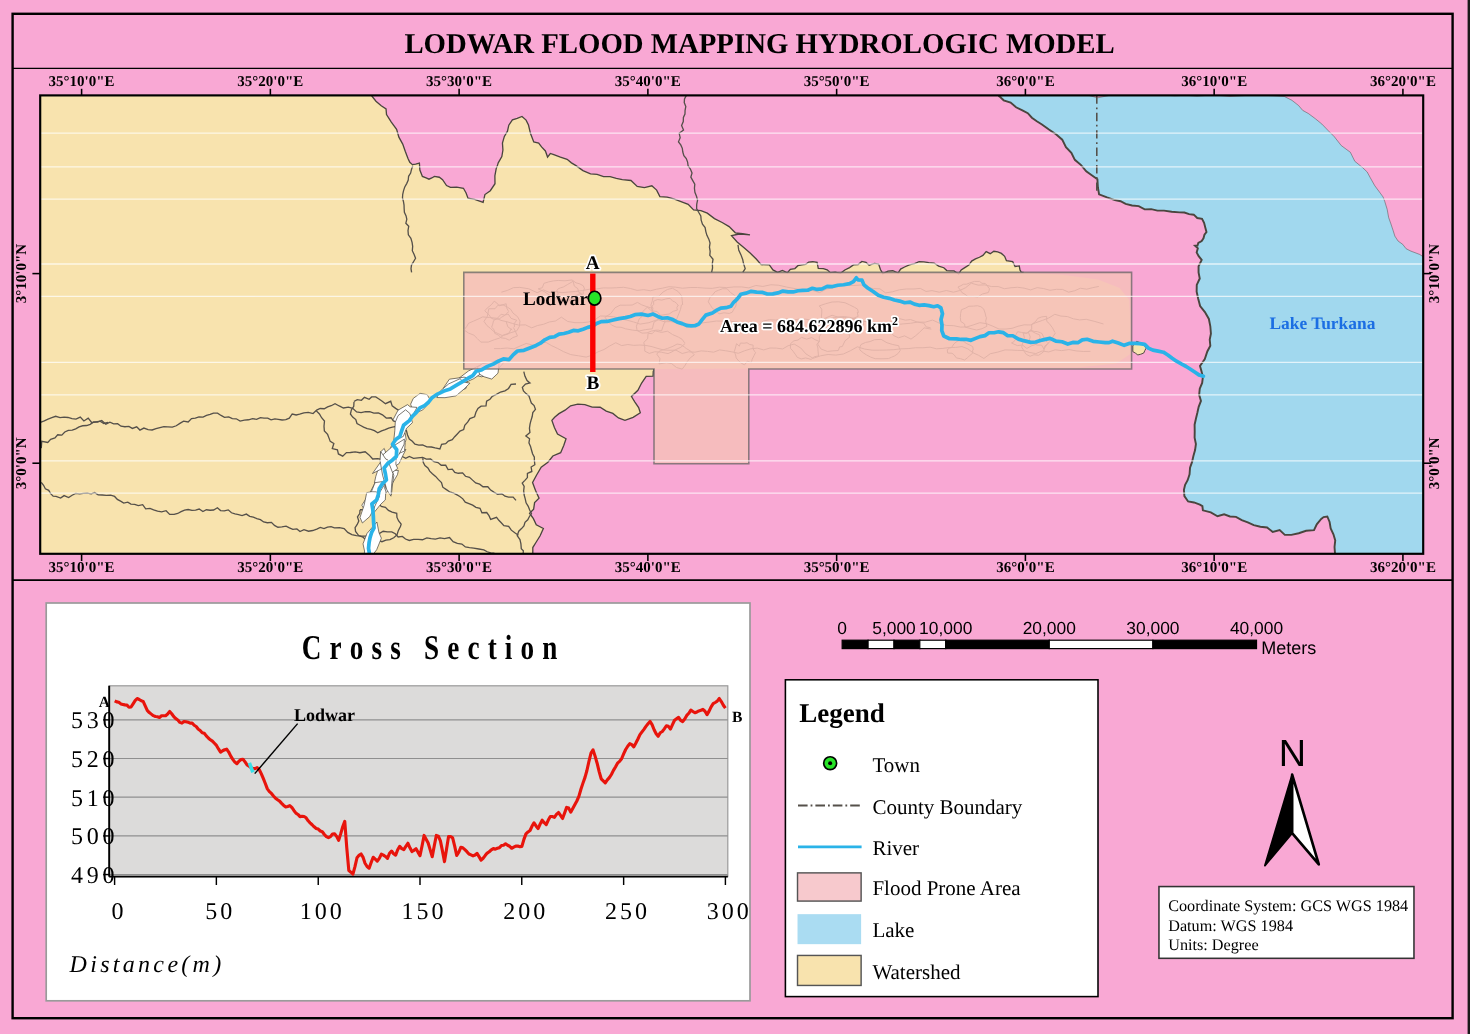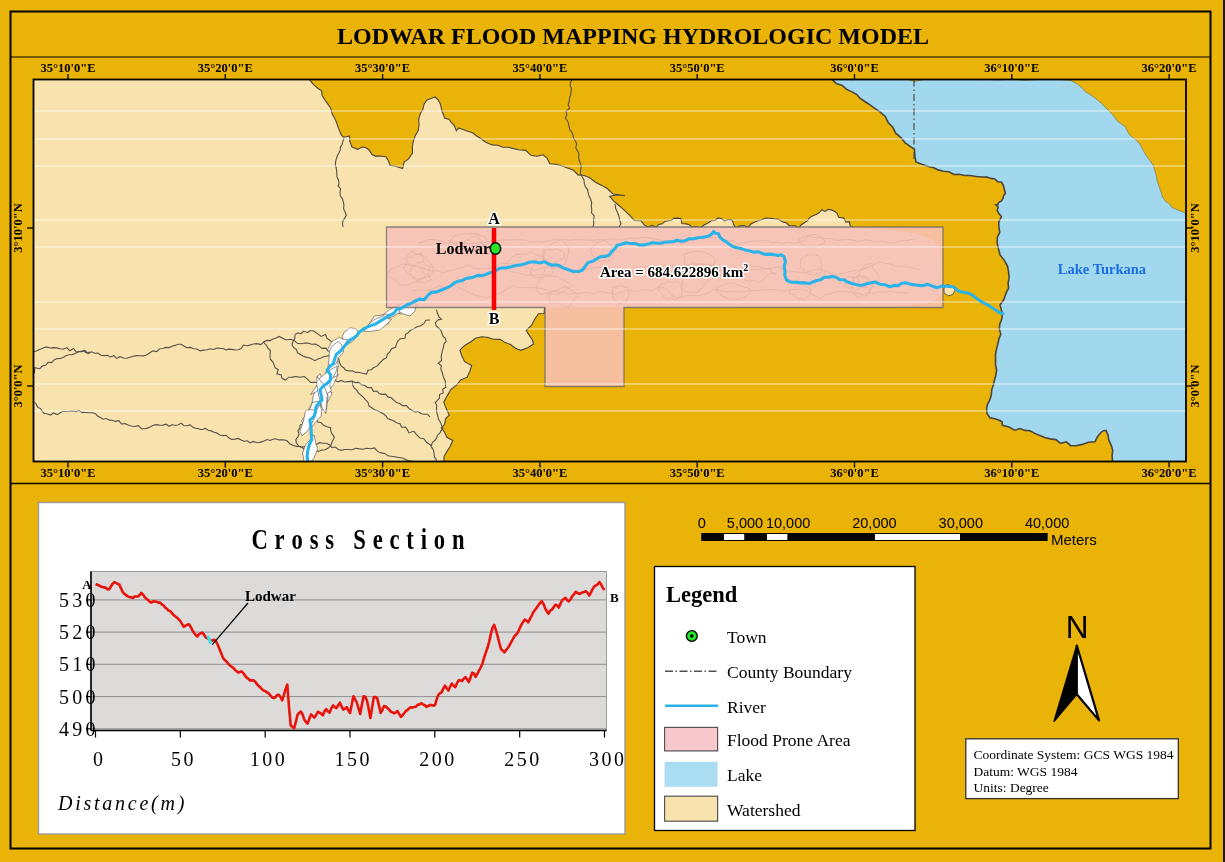--- a/index.html
+++ b/index.html
@@ -1,15 +1,15 @@
 <!DOCTYPE html>
 <html><head><meta charset="utf-8"><title>Lodwar Flood Mapping Hydrologic Model</title>
 <style>
 html,body{margin:0;padding:0;background:#fff;}
-#page{position:relative;width:1225px;height:862px;overflow:hidden;background:#eab308;}
+#page{position:relative;width:1225px;height:862px;overflow:hidden;background:#f9a8d4;}
 </style></head>
 <body>
 <div id="page">
 <svg width="1225" height="862" viewBox="0 0 1225 862" xmlns="http://www.w3.org/2000/svg" style="position:absolute;left:0;top:0;font-family:'Liberation Serif',serif">
 
 <rect x="10.5" y="11.5" width="1200" height="837" fill="none" stroke="#000" stroke-width="2"></rect>
 
 <line x1="1224" y1="0" x2="1224" y2="862" stroke="#1a1a1a" stroke-width="2"></line>
 
 <text x="633" y="44" text-anchor="middle" font-size="24" font-weight="bold">LODWAR FLOOD MAPPING HYDROLOGIC MODEL</text>

